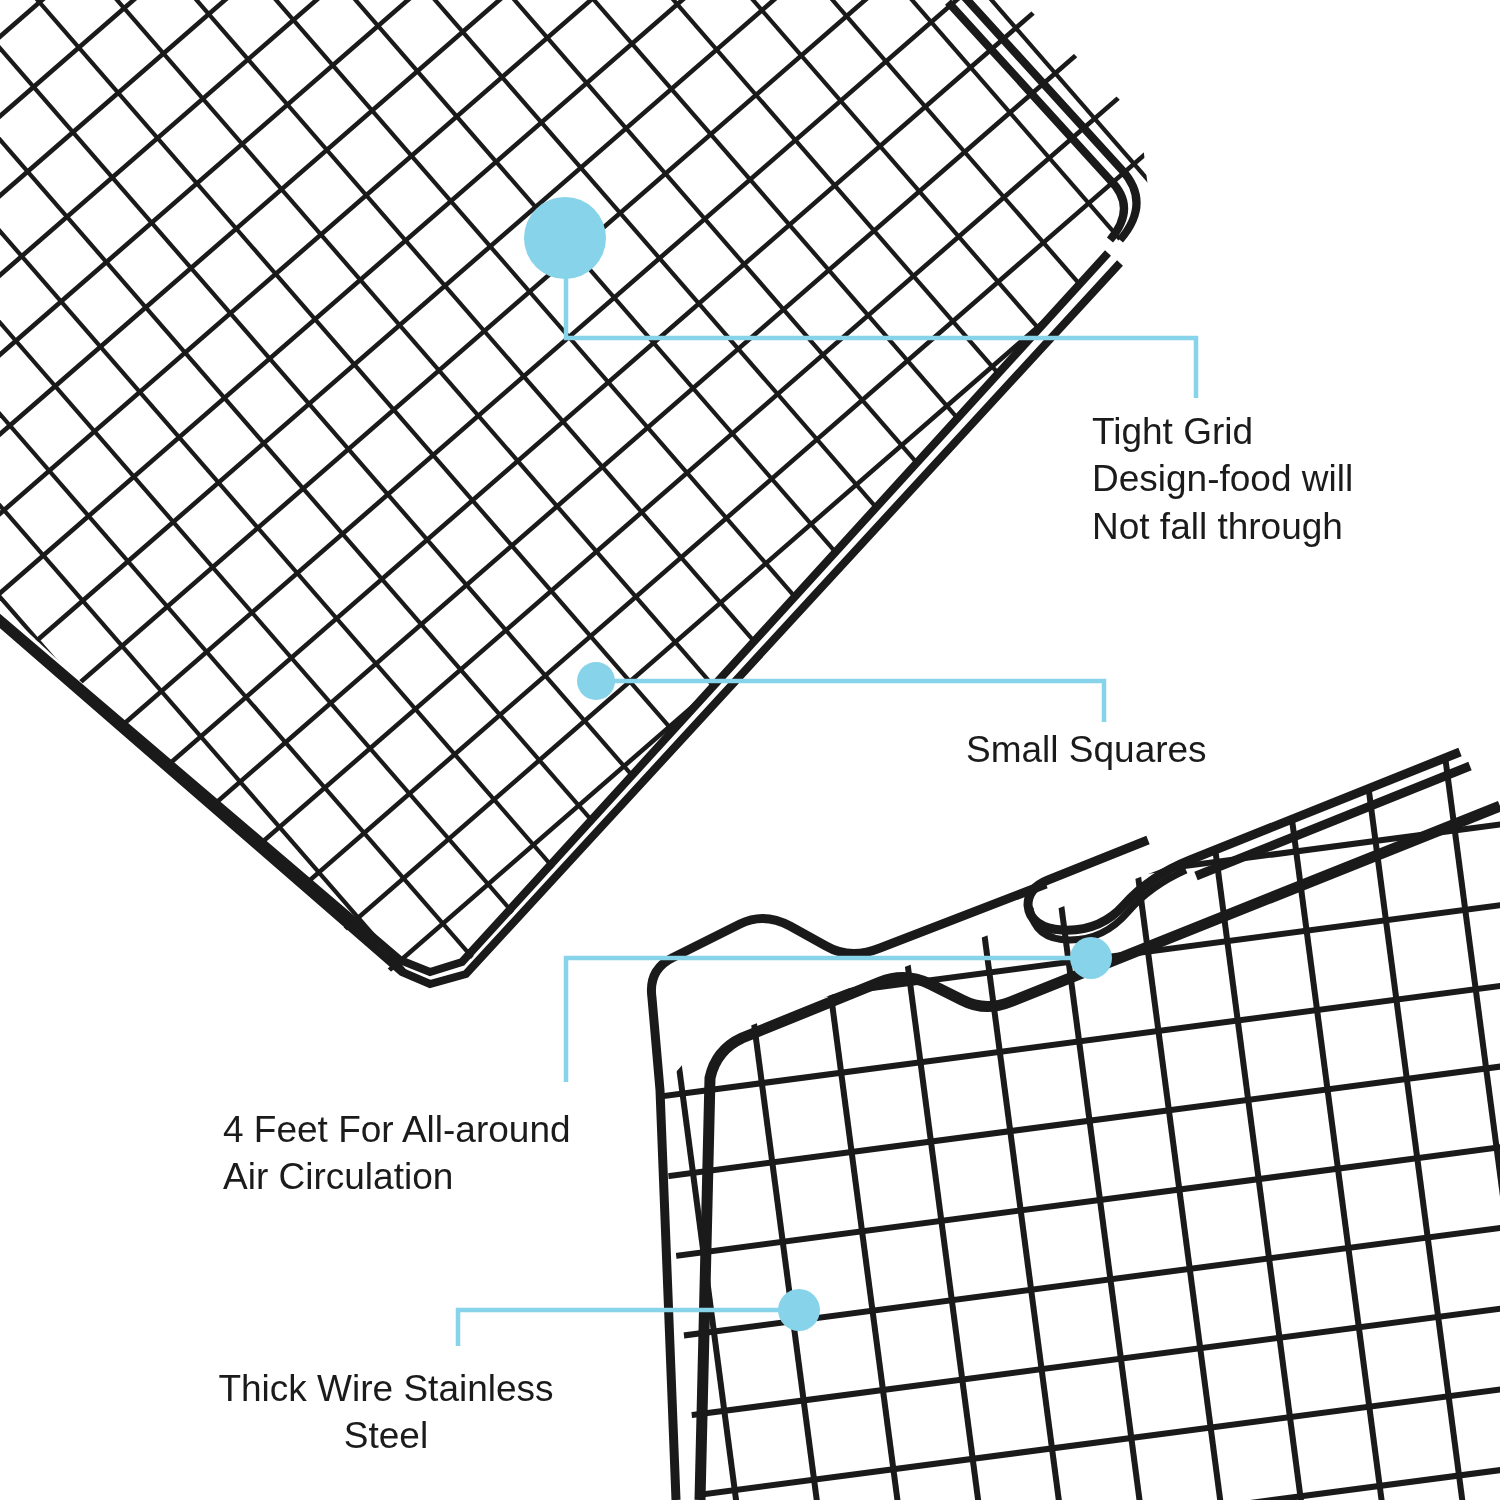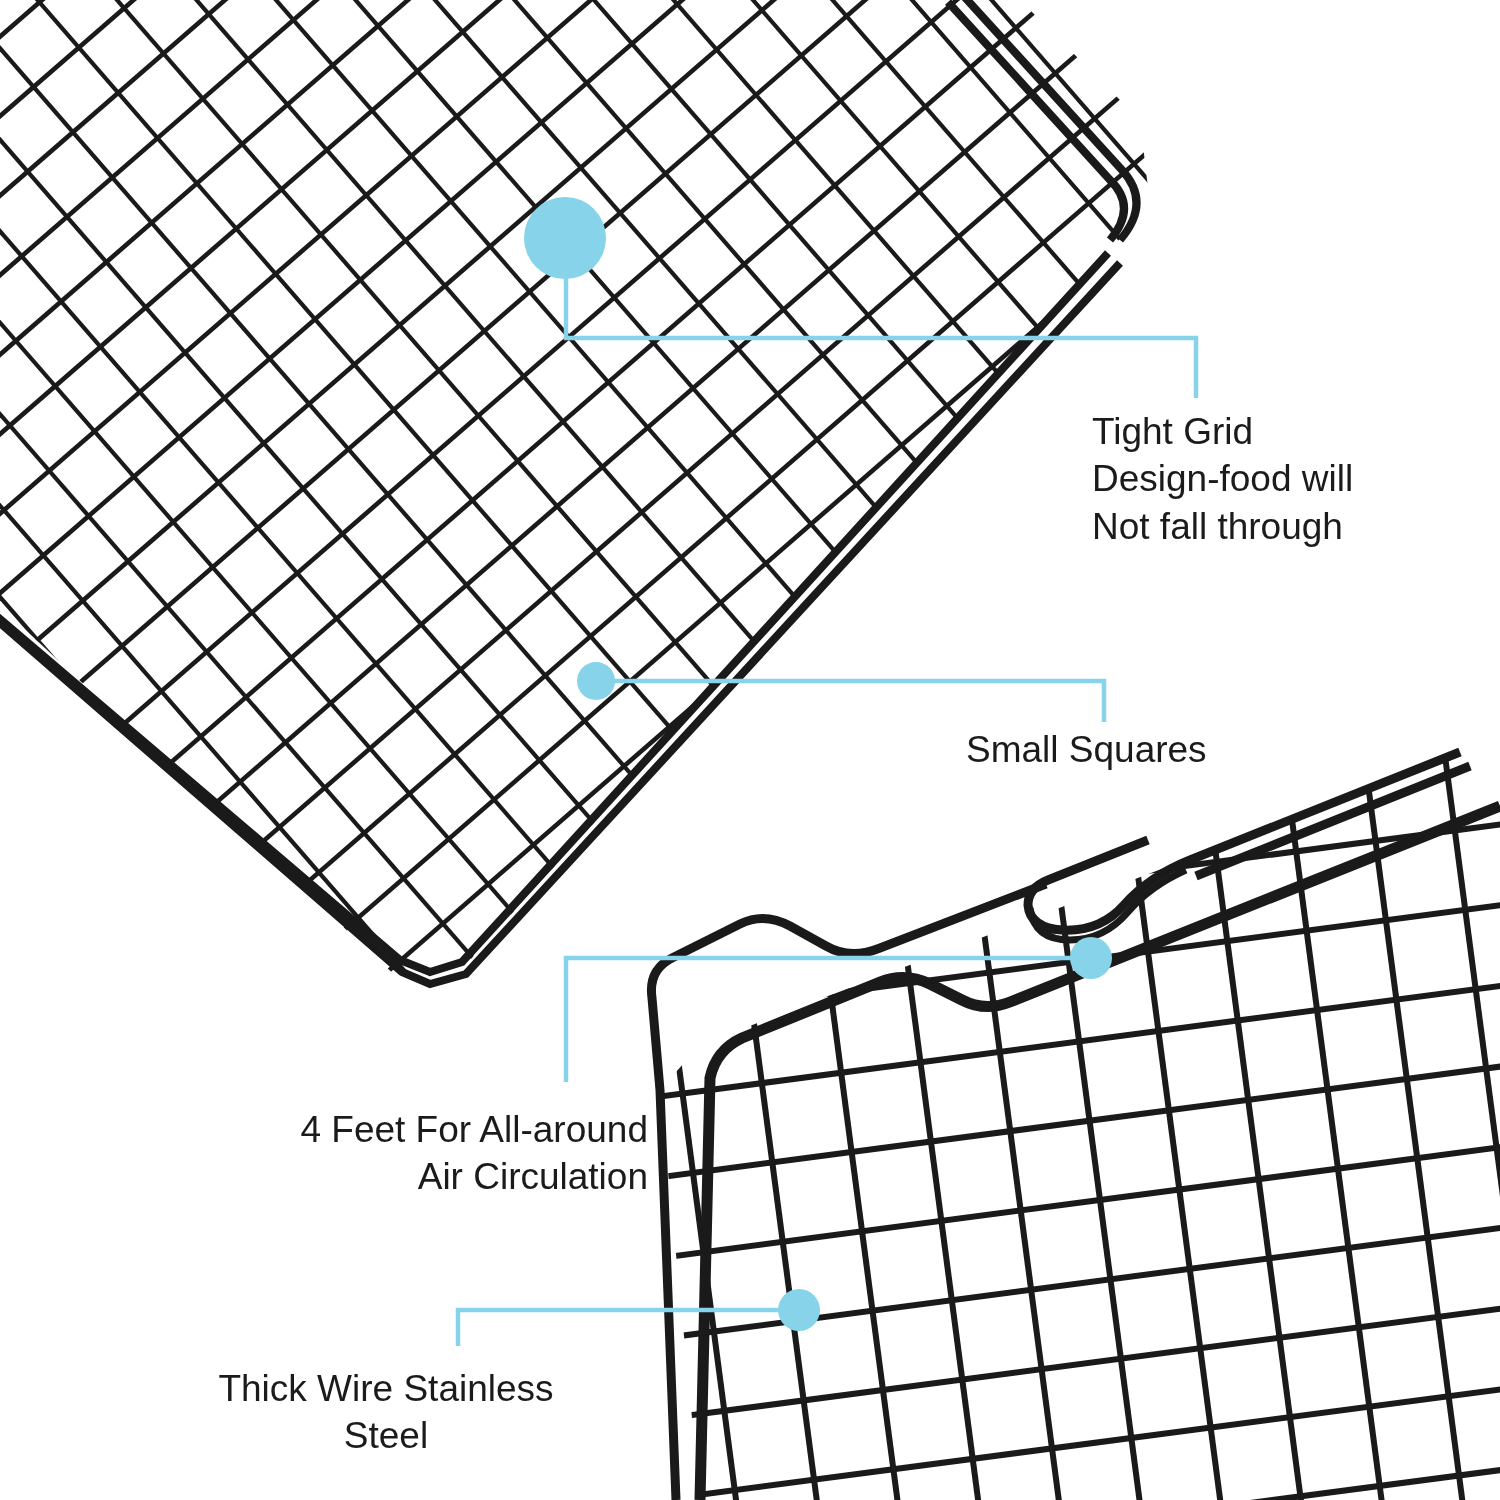--- a/index.html
+++ b/index.html
@@ -33,23 +33,23 @@
     left: 1092px;
     top: 408px;
     text-align: left;
   }
   #label-small-squares {
     left: 966px;
     top: 726px;
     text-align: left;
   }
   #label-feet {
-    left: 230px;
+    left: 223px;
     top: 1106px;
-    text-align: right;
+    text-align: left;
     width: 418px;
   }
   #label-thick-wire {
     left: 196px;
     top: 1365px;
     text-align: center;
     width: 380px;
   }
   .dot {
     position: absolute;

